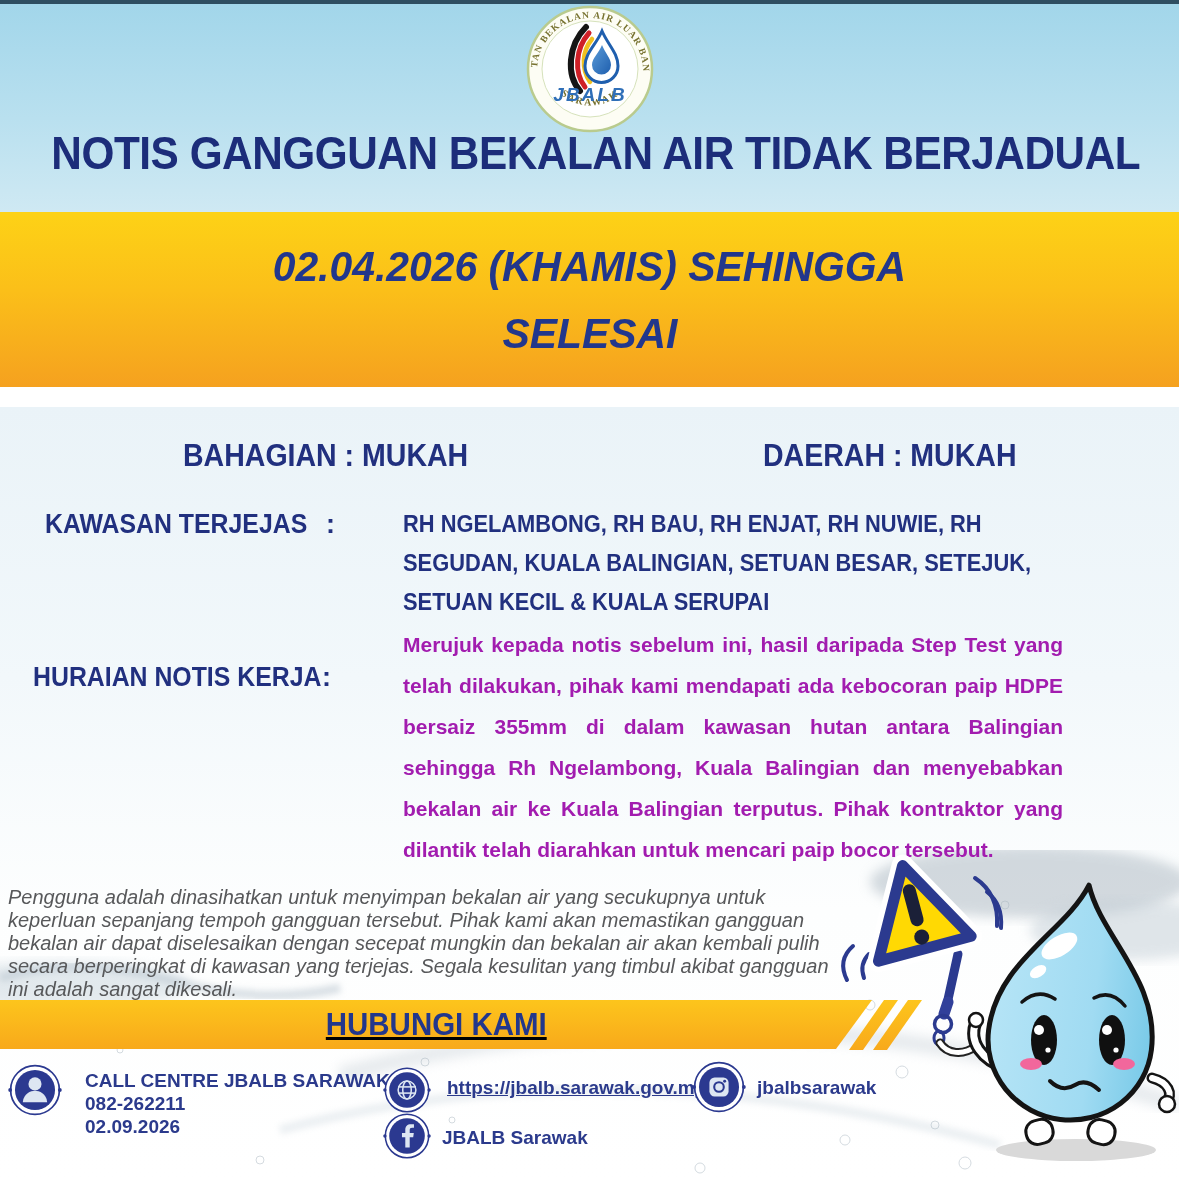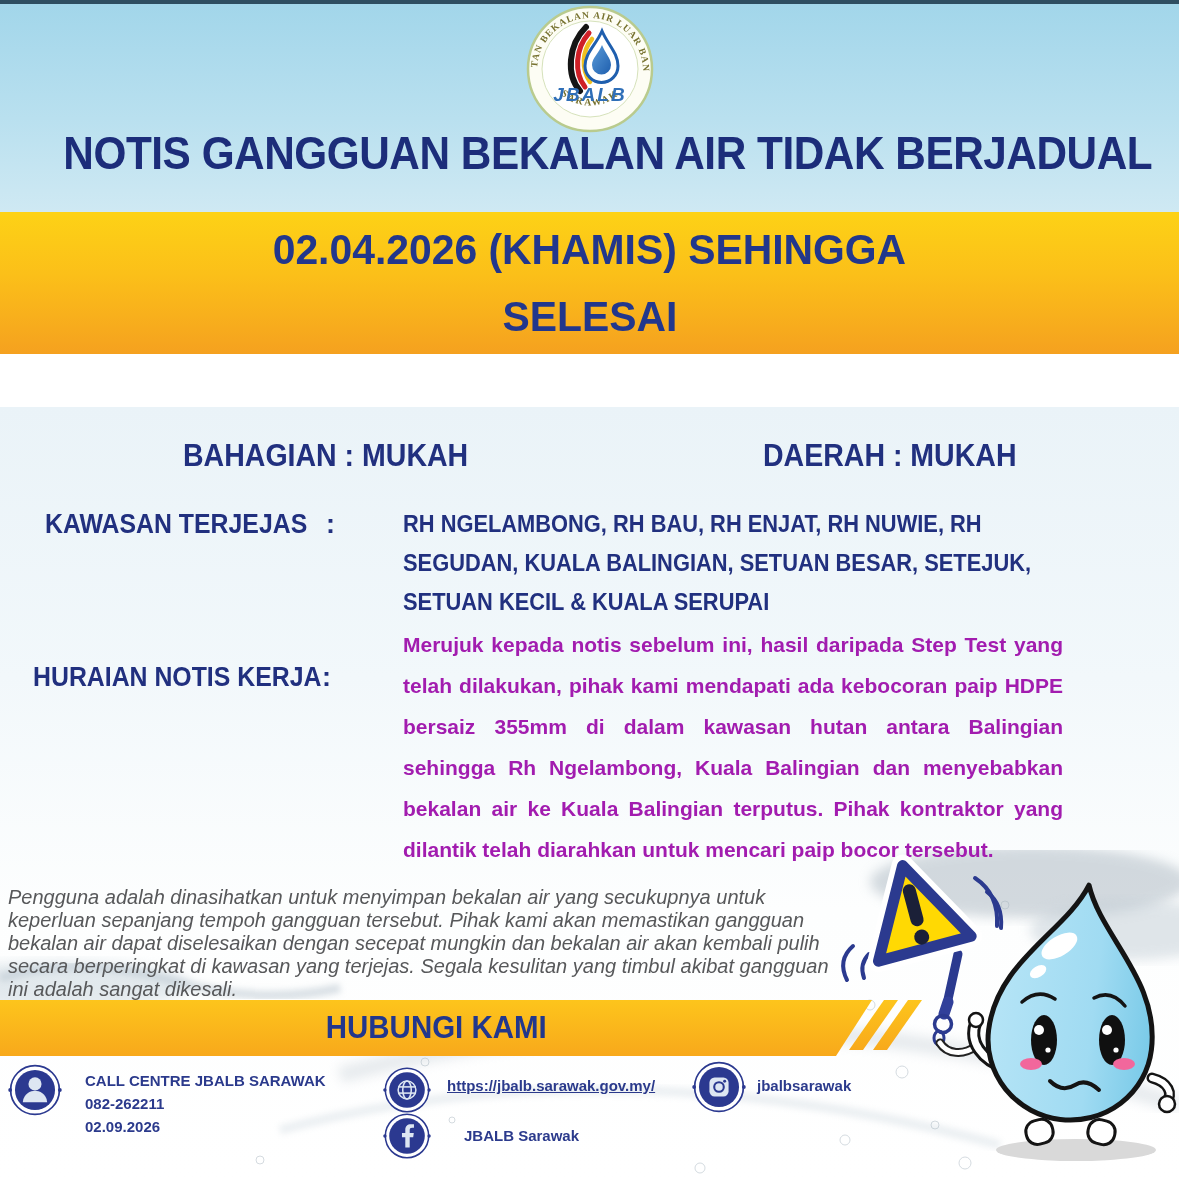--- a/index.html
+++ b/index.html
@@ -4,54 +4,54 @@
 <style>
   html,body{margin:0;padding:0;background:#888;}
   .canvas{
     position:relative;width:1179px;height:1179px;overflow:hidden;
     font-family:"Liberation Sans",sans-serif;background:#ffffff;
   }
   .topline{position:absolute;left:0;top:0;width:1179px;height:4px;background:#2e4e61;}
   .header{position:absolute;left:0;top:4px;width:1179px;height:208px;
     background:linear-gradient(180deg,#a2d6ea 0%,#b9e0ef 55%,#cfe9f3 100%);}
   .logo-wrap{position:absolute;left:524px;top:5px;width:132px;height:128px;}
-  .page-title{position:absolute;left:16px;top:126px;width:990px;text-align:center;}
+  .page-title{position:absolute;left:4px;top:126px;width:990px;text-align:center;}
   .page-title span{display:inline-block;transform:scaleX(.92);transform-origin:center;
     font-size:46px;font-weight:700;color:#1c2d7a;letter-spacing:-.5px;white-space:nowrap;}
-  .date-banner{position:absolute;left:0;top:212px;width:1179px;height:142px;
+  .date-banner{position:absolute;left:0;top:212px;width:1179px;height:175px;
     background:linear-gradient(180deg,#fdd216 0%,#fbbf19 45%,#f5a11f 100%);
-    display:flex;flex-direction:column;align-items:center;justify-content:center;}
+    display:flex;flex-direction:column;align-items:center;justify-content:center;font-style:italic;}
   .date-banner div{font-size:43px;font-weight:700;color:#22378c;line-height:67px;
     transform:scaleX(.95);transform-origin:center;white-space:nowrap;}
   .body-bg{position:absolute;left:0;top:407px;width:1179px;height:772px;
     background:linear-gradient(180deg,#eaf3f8 0%,#f2f8fb 35%,#fdfefe 65%,#ffffff 100%);}
   .splash{position:absolute;left:0;top:850px;width:1179px;height:329px;z-index:0;}
   .loc{position:absolute;font-size:31px;font-weight:700;color:#21307f;
     transform:scaleX(.92);transform-origin:left;white-space:nowrap;z-index:2;}
   .dlabel{position:absolute;font-size:27px;font-weight:700;color:#21307f;
     transform:scaleX(.92);transform-origin:left;white-space:nowrap;z-index:2;}
   .dcolon{position:absolute;font-size:27px;font-weight:700;color:#21307f;z-index:2;}
   .kawasan-val{position:absolute;left:403px;top:505px;width:680px;
     font-size:23px;font-weight:700;color:#21307f;line-height:39px;
     transform:scaleX(.95);transform-origin:left;z-index:2;}
   .huraian-val{position:absolute;left:403px;top:624px;width:660px;
     font-size:21px;font-weight:700;color:#a21caf;line-height:41px;
     text-align:justify;z-index:2;}
   .advisory{position:absolute;left:8px;top:886px;width:840px;
     font-size:20px;font-style:italic;color:#57585a;line-height:23px;z-index:2;}
-  .hubungi{position:absolute;left:0;top:1000px;width:872px;height:56px;
+  .hubungi{position:absolute;left:0;top:1000px;width:872px;height:49px;
     background:linear-gradient(180deg,#fdc51c,#f8a91b);
     clip-path:polygon(0 0,100% 0,calc(100% - 36px) 100%,0 100%);
-    display:flex;align-items:center;justify-content:center;z-index:1;}
+    display:flex;align-items:center;justify-content:center;z-index:1;text-decoration:underline;}
   .hubungi span{font-size:31px;font-weight:700;color:#22378c;
     transform:scaleX(.95);transform-origin:center;}
   .stripe{position:absolute;top:1000px;width:14px;height:50px;
     background:linear-gradient(180deg,#fdc51c,#f8a91b);
     transform:skewX(-35deg);transform-origin:top left;z-index:1;}
-  .footer-text{position:absolute;font-size:15px;font-weight:700;color:#2b3a8c;z-index:2;}
+  .footer-text{position:absolute;font-size:19px;font-weight:700;color:#2b3a8c;z-index:2;}
   .cc-lines div{line-height:23px;white-space:nowrap;}
   .link{text-decoration:underline;}
   .icon-abs{position:absolute;z-index:2;}
   .art{position:absolute;z-index:3;}
 </style>
 </head>
 <body>
 
 <div class="canvas">
 
@@ -183,21 +183,21 @@
 
   <div class="icon-abs" style="left:383px;top:1112px;">
     <svg width="48" height="48" viewBox="0 0 62 62">
       <circle cx="31" cy="31" r="28" fill="#ffffff" stroke="#2b3990" stroke-width="2"></circle>
       <circle cx="2.5" cy="31" r="2.2" fill="#2b3990"></circle>
         <circle cx="59.5" cy="31" r="2.2" fill="#2b3990"></circle>
       <circle cx="31" cy="31" r="23" fill="#2b3990"></circle>
       <path d="M 34.5 46 L 34.5 32.5 L 39 32.5 L 39.8 27 L 34.5 27 L 34.5 23.5 C 34.5 21.5 35.5 20.5 37.5 20.5 L 40 20.5 L 40 15.8 L 36 15.8 C 31.5 15.8 28.8 18.3 28.8 23 L 28.8 27 L 24.5 27 L 24.5 32.5 L 28.8 32.5 L 28.8 46 Z" fill="#dde6f2"></path>
     </svg>
   </div>
-  <div class="footer-text" style="left:464px;top:1127px;">JBALB Sarawak</div>
+  <div class="footer-text" style="left:442px;top:1127px;">JBALB Sarawak</div>
 
   <div class="icon-abs" style="left:692px;top:1060px;">
     <svg width="54" height="54" viewBox="0 0 62 62">
       <circle cx="31" cy="31" r="28" fill="#ffffff" stroke="#2b3990" stroke-width="2"></circle>
       <circle cx="2.5" cy="31" r="2.2" fill="#2b3990"></circle>
         <circle cx="59.5" cy="31" r="2.2" fill="#2b3990"></circle>
       <circle cx="31" cy="31" r="23" fill="#2b3990"></circle>
       <rect x="20" y="20" width="22" height="22" rx="6" fill="#dde6f2"></rect>
       <circle cx="31" cy="31" r="5.5" fill="none" stroke="#2b3990" stroke-width="2.4"></circle>
       <circle cx="37.5" cy="24.5" r="1.7" fill="#2b3990"></circle>

